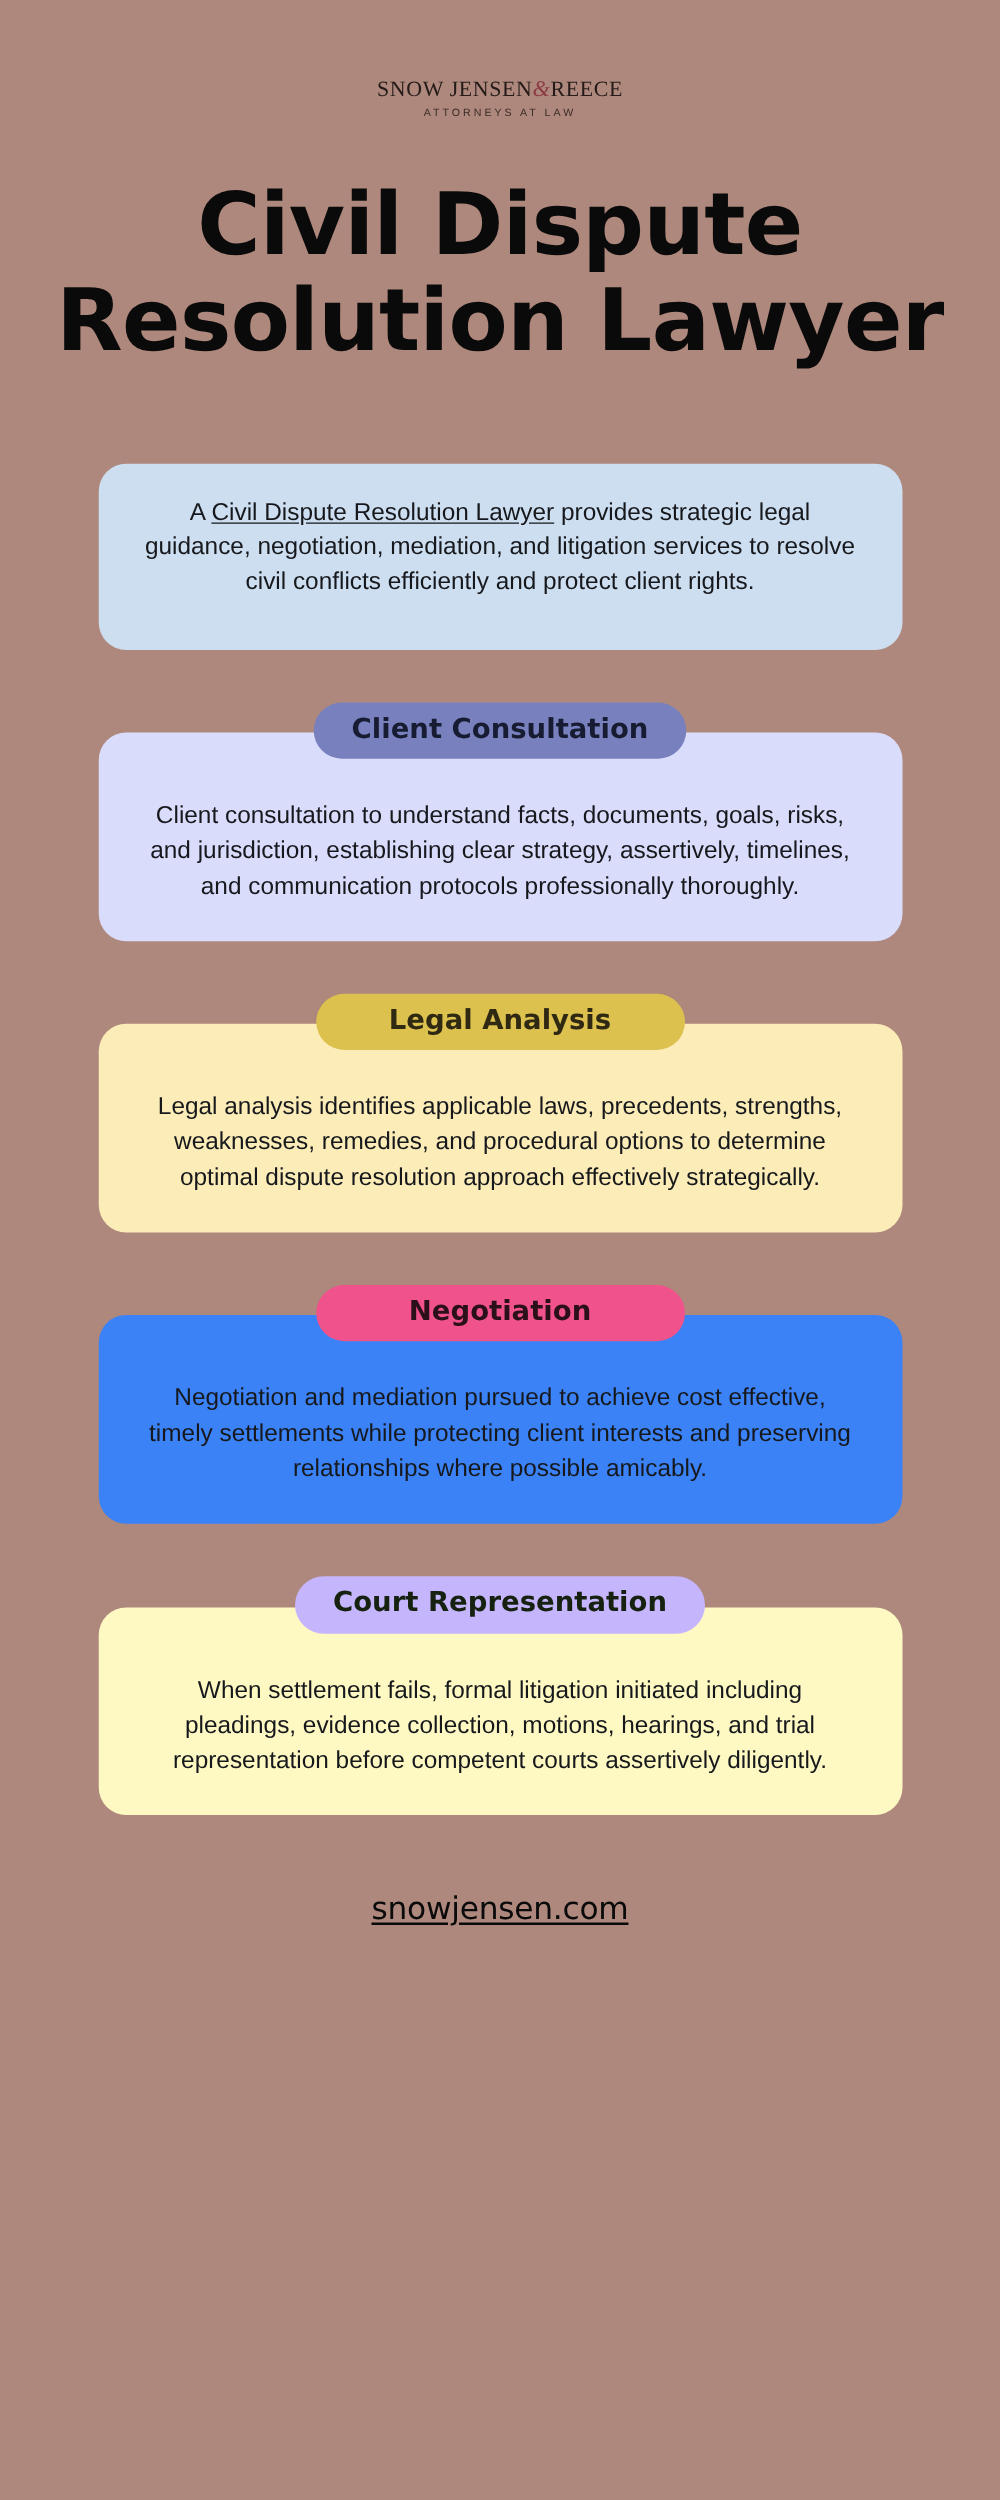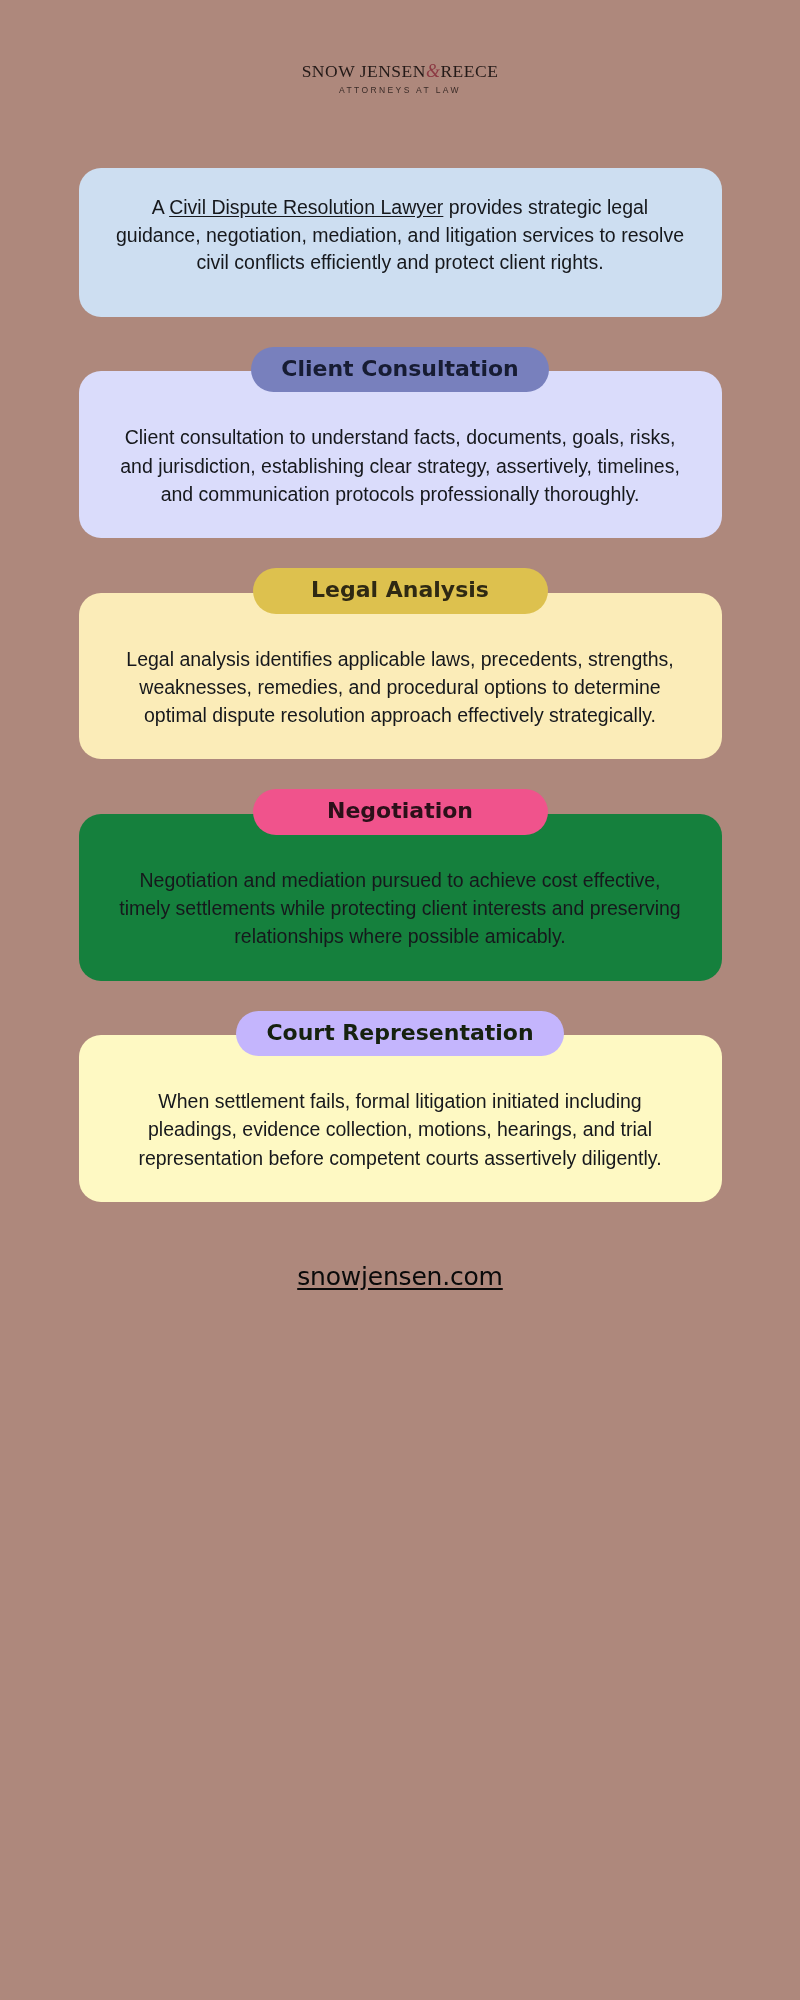--- a/index.html
+++ b/index.html
@@ -80,21 +80,21 @@
   }
   .intro-card .u {
     text-decoration: underline;
     text-underline-offset: 2px;
   }
 
   
   .section {
     position: relative;
     width: 643px;
-    margin-top: 30px;
+    margin-top: 42px;
     display: flex;
     flex-direction: column;
     align-items: center;
   }
   .pill {
     position: relative;
     z-index: 2;
     min-width: 295px;
     box-sizing: border-box;
     padding: 9px 30px 10px 30px;
@@ -121,21 +121,21 @@
   }
 
   
   .sec-consult .pill       { background: #7880bd; color: #171c33; }
   .sec-consult .body-card  { background: #dadcfb; }
 
   .sec-legal .pill         { background: #ddc14e; color: #2f2913; }
   .sec-legal .body-card    { background: #fbecb8; }
 
   .sec-negotiation .pill   { background: #f0538c; color: #2b1019; }
-  .sec-negotiation .body-card { background: #15803d; }
+  .sec-negotiation .body-card { background: #3b82f6; }
 
   .sec-court .pill         { background: #c4b5fd; color: #16210f; }
   .sec-court .body-card    { background: #fef9c3; }
 
   
   .footer {
     margin-top: 60px;
     font-family: "DejaVu Sans", sans-serif;
     font-weight: normal;
     font-size: 25px;
@@ -150,20 +150,24 @@
 
 <div class="page">
 
   <div class="logo-block">
     <div class="logo-main">
       <span>SNOW JENSEN</span><span class="amp">&amp;</span><span>REECE</span>
     </div>
     <div class="logo-sub">ATTORNEYS AT LAW</div>
   </div>
 
+  <div class="title">
+    <div>Civil Dispute</div>
+    <div>Resolution Lawyer</div>
+  </div>
 
   <div class="intro-card">
     <span>A </span><span class="u">Civil Dispute Resolution Lawyer</span><span> provides strategic legal guidance, negotiation, mediation, and litigation services to resolve civil conflicts efficiently and protect client rights.</span>
   </div>
 
   <div class="section sec-consult">
     <div class="pill">Client Consultation</div>
     <div class="body-card">Client consultation to understand facts, documents, goals, risks, and jurisdiction, establishing clear strategy, assertively, timelines, and communication protocols professionally thoroughly.</div>
   </div>
 

